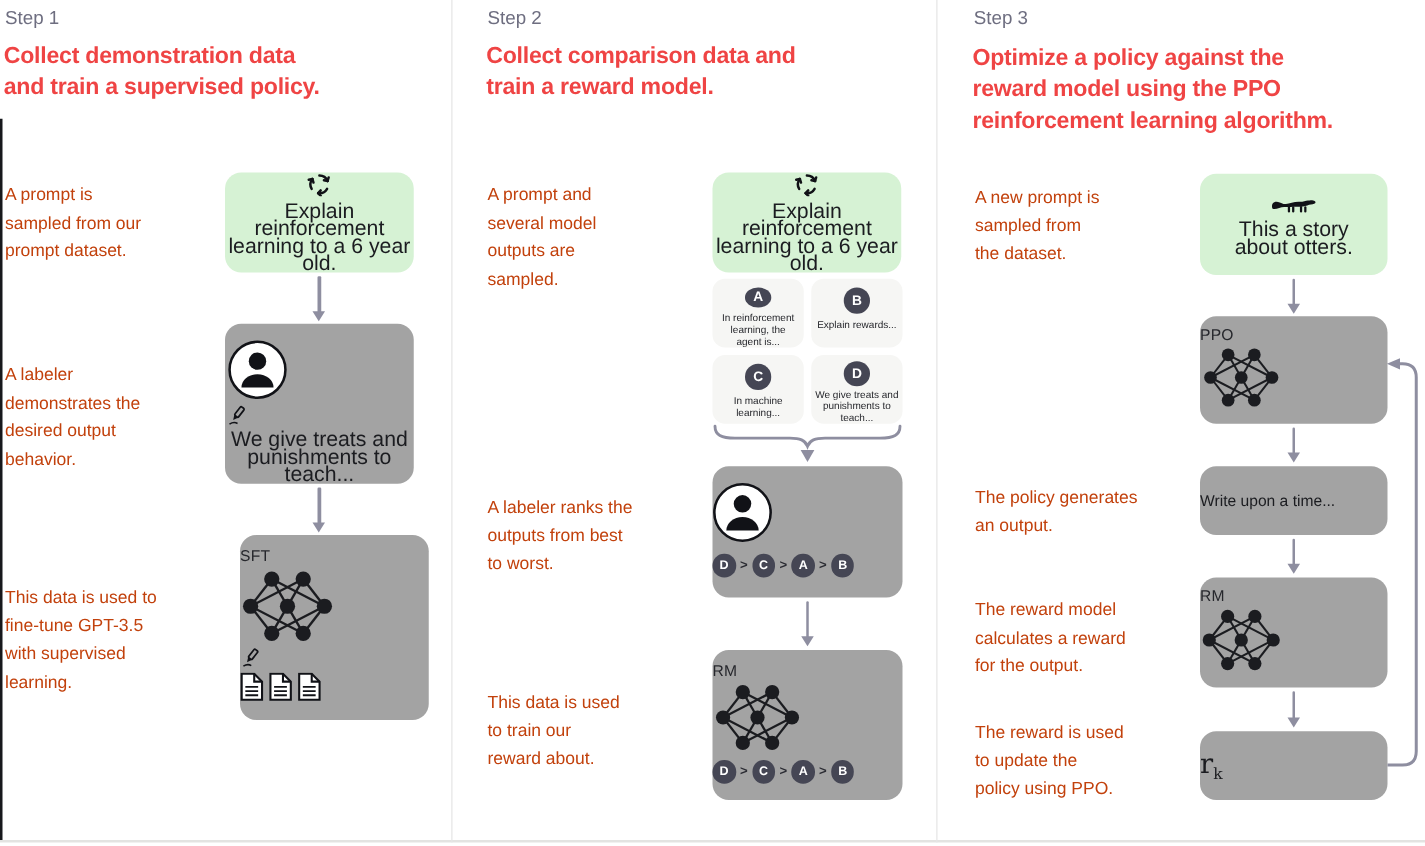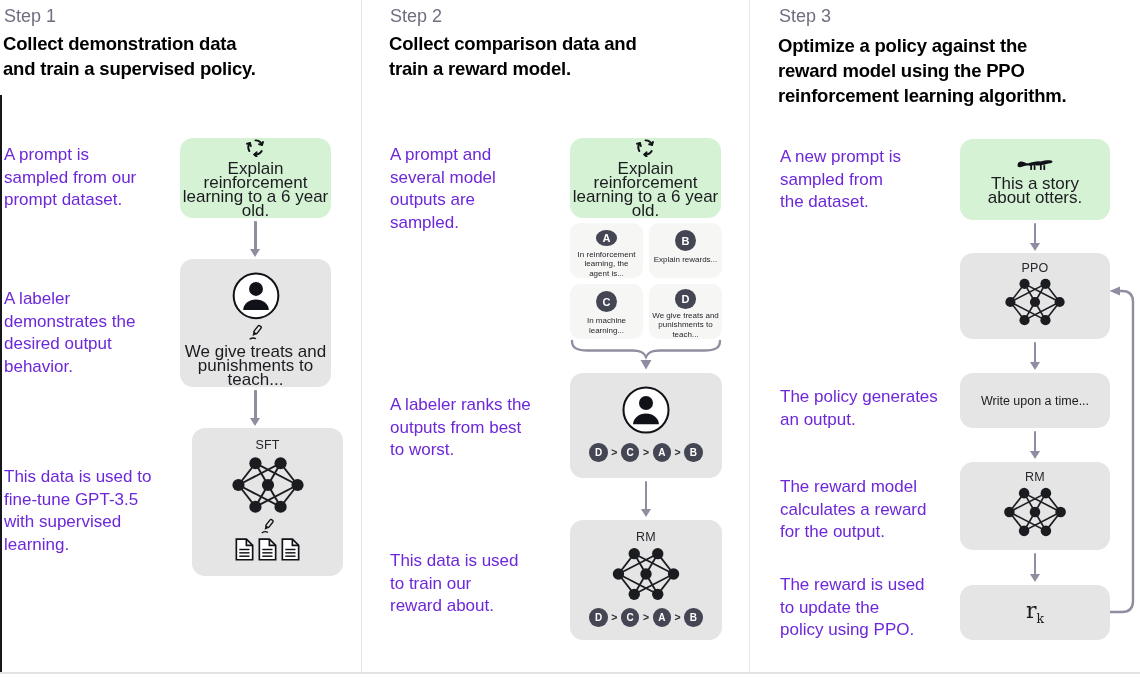--- a/index.html
+++ b/index.html
@@ -1,26 +1,26 @@
 <!DOCTYPE html>
 <html><head>
 <meta charset="utf-8">
 <style>
   html,body{margin:0;padding:0;background:#fff;}
   .stage{position:relative;width:1140px;height:677px;background:#ffffff;overflow:hidden;
          font-family:"Liberation Sans","DejaVu Sans",sans-serif;color:#1f2023;}
   .divider{position:absolute;top:0;width:1px;height:674px;background:#e6e6e6;}
   .edge-left{position:absolute;left:0;top:95px;width:2px;height:577px;background:#17181c;}
   .edge-bottom{position:absolute;left:0;top:672px;width:1140px;height:2px;background:#e3e3e1;}
-  .steplabel{position:absolute;font-size:18px;color:#6e6e80;white-space:pre;}
+  .steplabel{position:absolute;font-size:15px;color:#6e6e80;white-space:pre;}
   .title{position:absolute;font-size:18.5px;font-weight:700;letter-spacing:-0.2px;
-         line-height:25px;color:#000000;white-space:pre;}
-  .cap{position:absolute;font-size:17px;line-height:22.5px;color:#6d28d9;white-space:pre;}
-  .box{position:absolute;background:#e5e5e5;border-radius:13px;display:flex;flex-direction:column;
-       align-items:center;box-sizing:border-box;}
+         line-height:25px;color:#ef4444;white-space:pre;}
+  .cap{position:absolute;font-size:14px;line-height:22.5px;color:#c2410c;white-space:pre;}
+  .box{position:absolute;background:#a3a3a3;border-radius:13px;display:flex;flex-direction:column;
+       align-items:flex-start;box-sizing:border-box;}
   .greenbox{position:absolute;background:#d6f2d4;border-radius:13px;display:flex;flex-direction:column;
        align-items:center;justify-content:center;gap:5px;box-sizing:border-box;}
   .boxtext{font-size:17px;line-height:14px;text-align:center;color:#1b1c20;white-space:pre-line;}
   .mlabel{font-size:12.5px;color:#26272c;letter-spacing:0.2px;}
   .varrow{position:absolute;width:11px;}
   .varrow .stem{position:absolute;left:4.3px;top:0;bottom:6.5px;width:2.4px;background:#8e8ea0;border-radius:1px;}
   .varrow .head{position:absolute;left:0;bottom:0;width:0;height:0;
         border-left:5.5px solid transparent;border-right:5.5px solid transparent;border-top:8px solid #8e8ea0;}
   .card{position:absolute;background:#f6f6f4;border-radius:10px;display:flex;flex-direction:column;
         align-items:center;box-sizing:border-box;padding-top:7px;gap:4px;}

